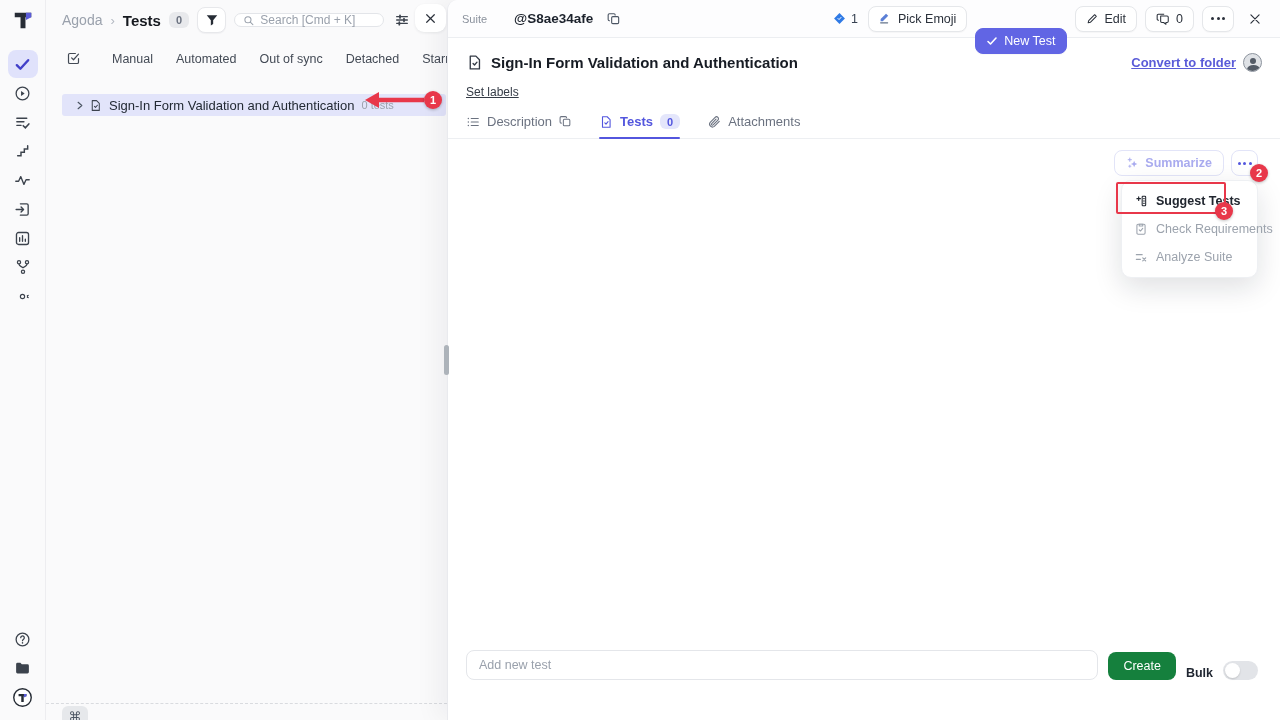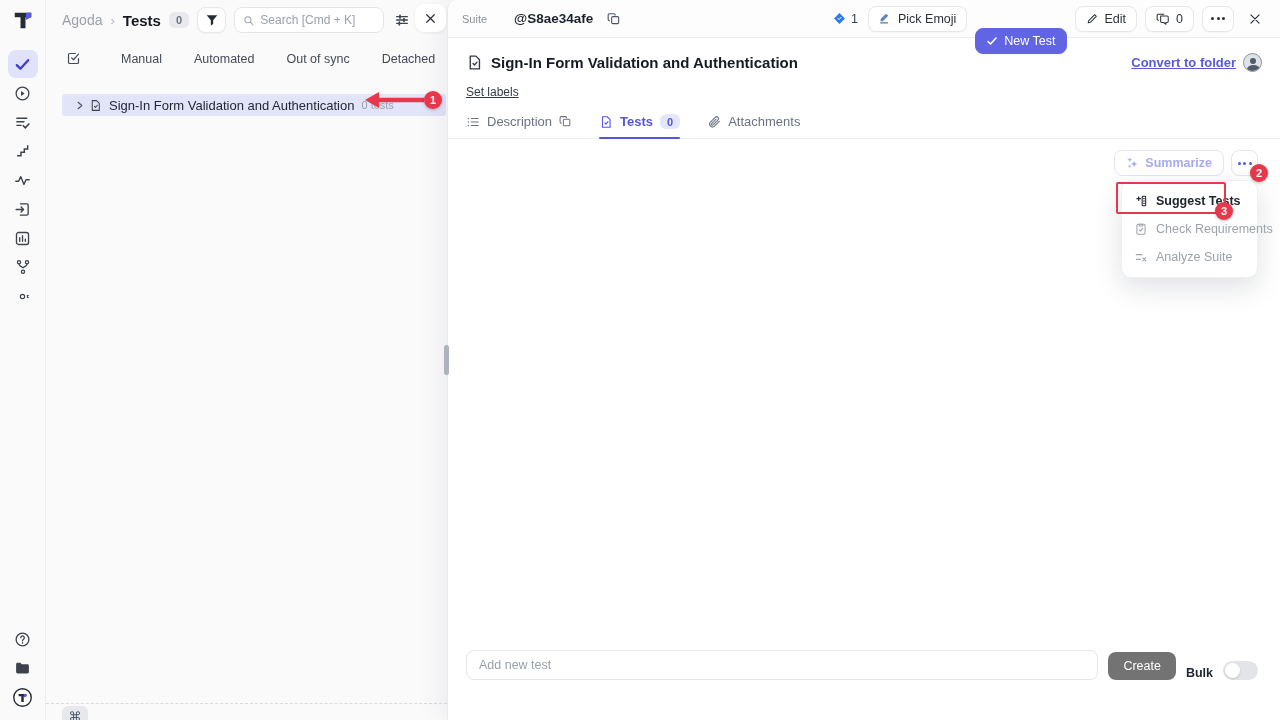--- a/index.html
+++ b/index.html
@@ -34,28 +34,28 @@
   .left-header { height: 40px; display: flex; align-items: center; padding: 0 14px 0 16px; gap: 8px; }
   .crumb-project { color: #9aa1ac; font-size: 14px; }
   .crumb-sep { color: #b4bac3; font-size: 13px; }
   .crumb-page { color: #15181e; font-size: 15px; font-weight: 700; }
   .count-chip { background: #e8e9ec; color: #6b7280; font-size: 11px; border-radius: 6px; padding: 2px 7px; font-weight: 600; }
   .filter-btn {
     width: 29px; height: 26px; background: #fff; border: 1px solid #e7e8eb; border-radius: 8px;
     display: flex; align-items: center; justify-content: center; box-shadow: 0 1px 1px rgba(20,24,40,.04);
   }
   .search-box {
-    width: 150px; height: 26px; background: #fff; border: 1px solid #e3e5e9; border-radius: 8px;
+    width: 150px; height: 14px; background: #fff; border: 1px solid #e3e5e9; border-radius: 8px;
     display: flex; align-items: center; gap: 6px; padding: 0 8px;
   }
   .search-box input { border: 0; outline: 0; width: 100%; font-size: 12px; color: #3c434d; background: transparent; font-family: inherit; }
   .search-box input::placeholder { color: #9aa1ac; }
   .sliders-btn { margin-left: 2px; color: #4b5563; display: flex; }
 
-  .filter-tabs { height: 37px; display: flex; align-items: center; padding: 0 0 0 20px; gap: 32px; }
+  .filter-tabs { height: 37px; display: flex; align-items: center; padding: 0 0 0 20px; gap: 23px; }
   .filter-tabs .ftab { font-size: 12.5px; color: #434a55; font-weight: 500; cursor: pointer; white-space: nowrap; }
   .ftab-icon { color: #434a55; display: flex; margin-right: 8px; }
 
   .tree { flex: 1; padding-top: 17px; }
   .tree-row {
     margin: 0 1px 0 16px; height: 22px; background: #e2e4fa; border-radius: 3px;
     display: flex; align-items: center; padding: 0 8px 0 12px; cursor: pointer;
   }
   .tree-chevron { color: #4b5563; display: flex; margin-right: 4px; }
   .tree-doc { color: #3c434d; display: flex; margin-right: 7px; }
@@ -140,21 +140,21 @@
     padding: 6px 0; z-index: 5;
   }
   .menu-item { display: flex; align-items: center; gap: 8px; padding: 7px 12px; font-size: 12.5px; cursor: pointer; white-space: nowrap; }
   .menu-item .micon { display: flex; }
   .menu-item.enabled { color: #21262f; font-weight: 600; }
   .menu-item.disabled { color: #9ca3ad; }
 
   .drawer-footer { position: absolute; left: 0; right: 0; bottom: 40px; display: flex; align-items: flex-end; gap: 10px; padding: 0 22px 0 18px; }
   .add-test-input { flex: 1; height: 30px; border: 1px solid #e4e6ea; border-radius: 8px; padding: 0 12px; font-size: 12.5px; color: #3c434d; outline: 0; font-family: inherit; }
   .add-test-input::placeholder { color: #9aa1ac; }
-  .create-btn { height: 28px; padding: 0 15px; background: #737373; color: #fff; border: 0; border-radius: 8px; font-size: 12.5px; font-weight: 500; cursor: pointer; font-family: inherit; }
+  .create-btn { height: 28px; padding: 0 15px; background: #15803d; color: #fff; border: 0; border-radius: 8px; font-size: 12.5px; font-weight: 500; cursor: pointer; font-family: inherit; }
   .bulk-label { font-size: 12.5px; color: #1f2530; font-weight: 600; }
   .toggle { width: 35px; height: 19px; background: #e2e4e8; border-radius: 10px; position: relative; cursor: pointer; }
   .toggle .knob { position: absolute; left: 2px; top: 2px; width: 15px; height: 15px; border-radius: 50%; background: #fff; box-shadow: 0 1px 2px rgba(0,0,0,.15); }
 
   
   .resize-handle { position: absolute; left: 444px; top: 345px; width: 5px; height: 30px; background: #adb3ba; border-radius: 3px; z-index: 6; }
 
   
   .anno { position: absolute; z-index: 20; pointer-events: none; }
   .anno-badge {

